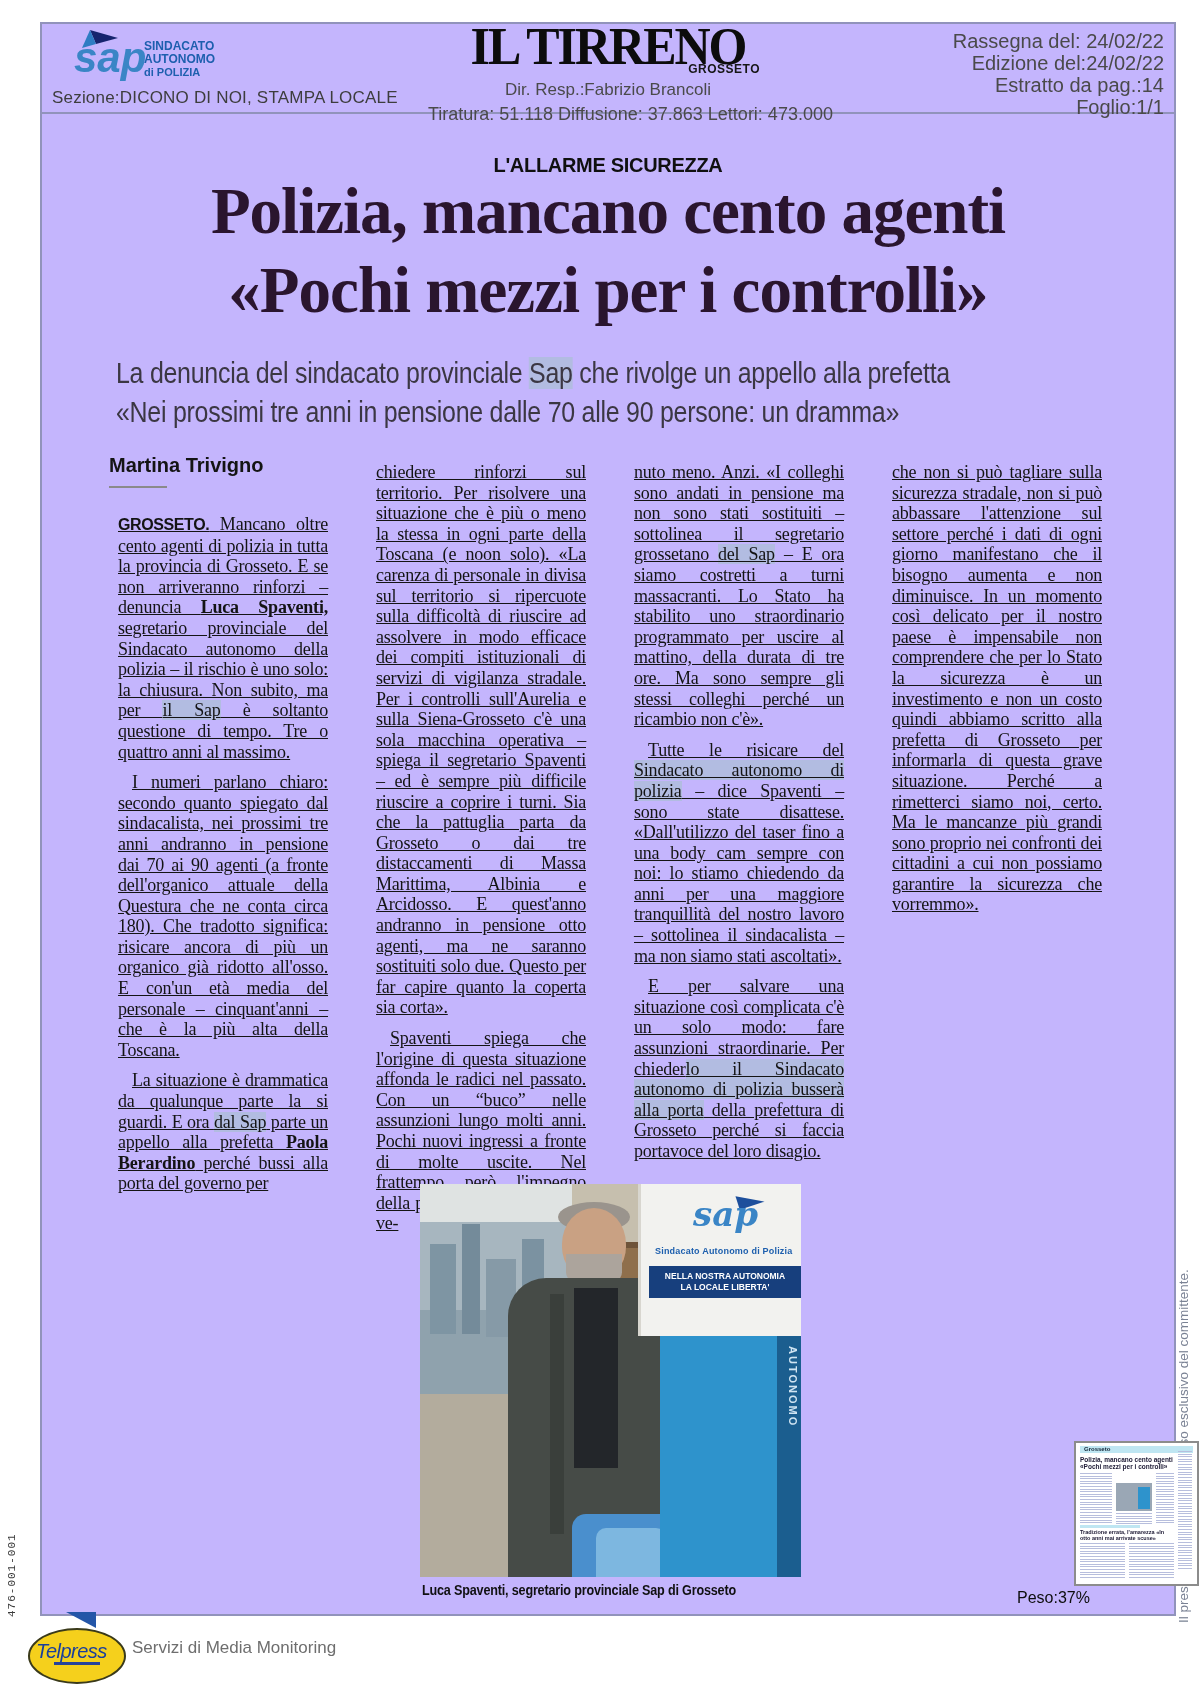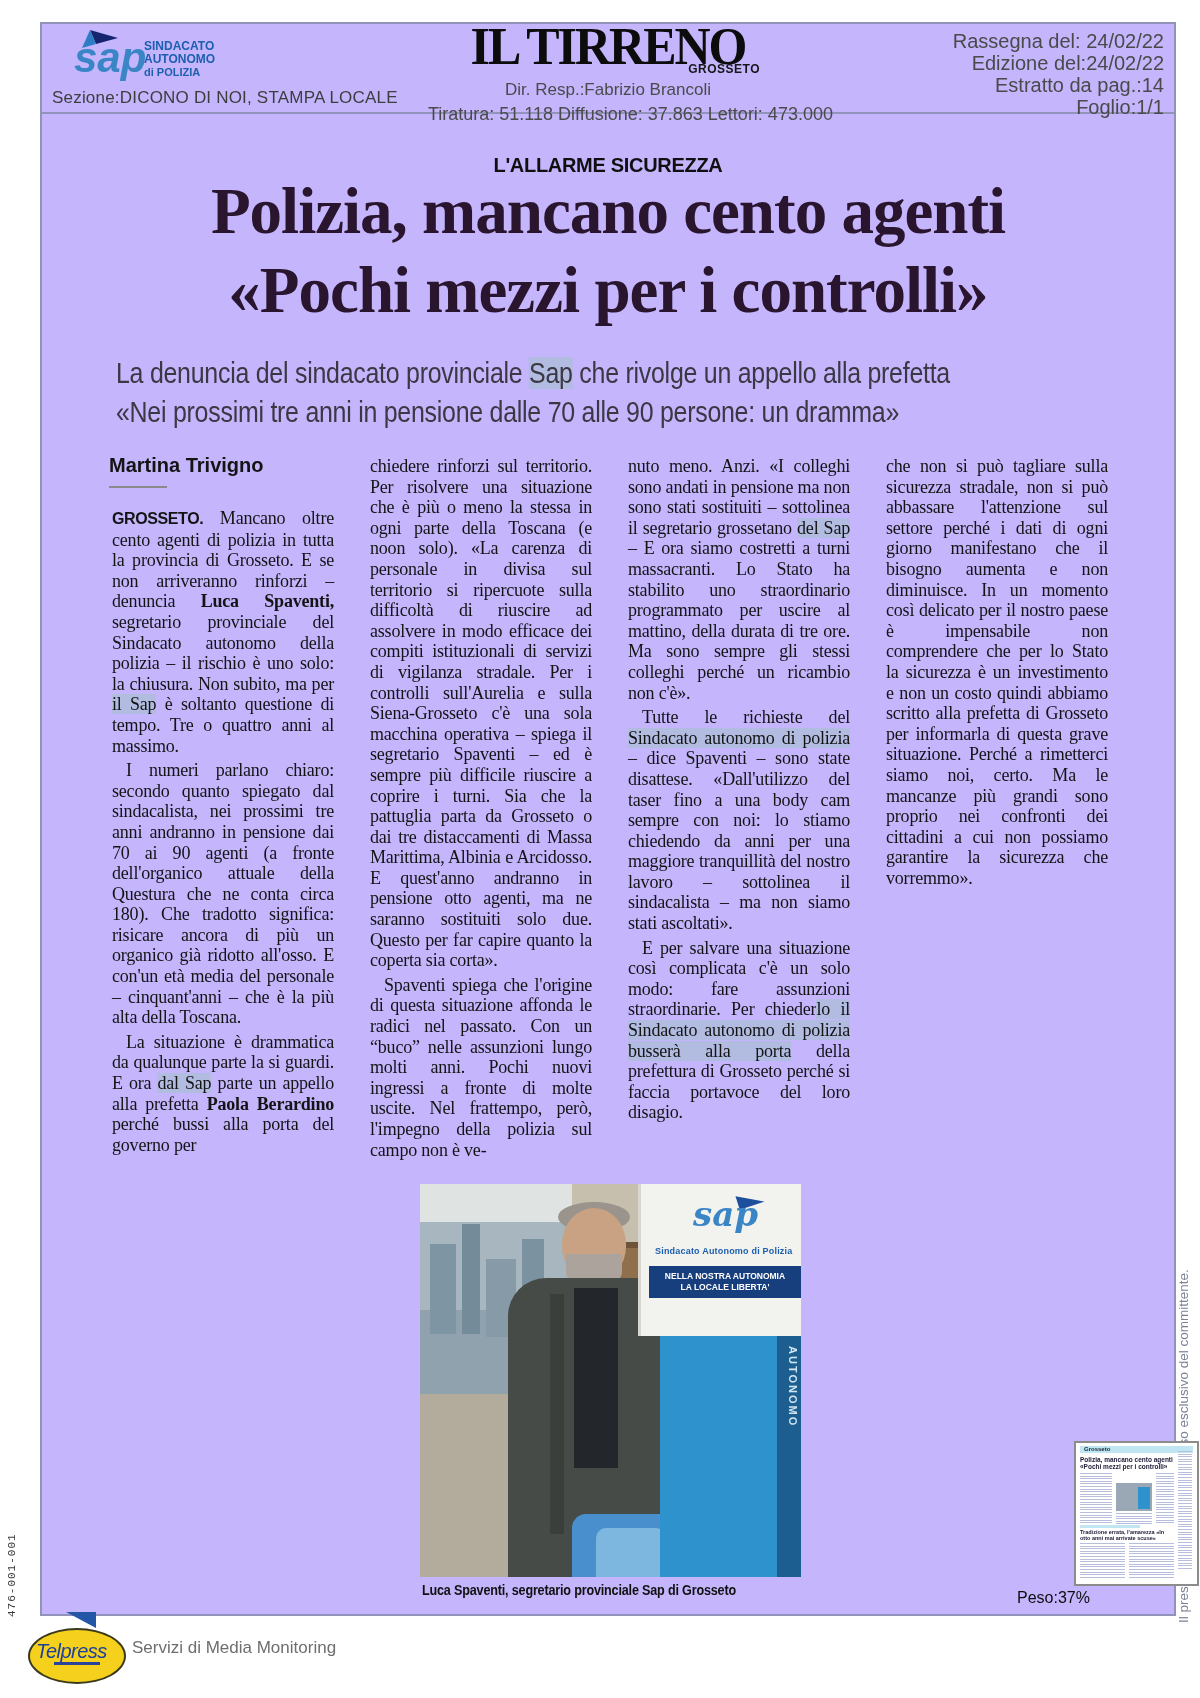--- a/index.html
+++ b/index.html
@@ -27,21 +27,21 @@
   #deck{position:absolute;left:74px;top:330px;width:1095px;transform:scaleX(.86);transform-origin:left top;
         font-size:29px;line-height:39px;color:#3b3743;letter-spacing:-.3px;}
   #byline{position:absolute;left:67px;top:430px;font-size:20px;font-weight:bold;color:#141414;}
   #byline-rule{position:absolute;left:67px;top:462px;width:58px;height:2px;background:#8a8a8a;}
   .col{position:absolute;width:230px;font-family:"Liberation Serif",serif;font-size:18px;line-height:20.6px;
        text-align:justify;color:#141414;letter-spacing:-.2px;hyphens:auto;}
   #col1{left:66px;top:480px;}
   #col2{left:324px;top:428px;}
   #col3{left:582px;top:428px;}
   #col4{left:840px;top:428px;}
-  .col p{margin:4px;}
+  .col p{margin:10px;text-decoration:underline;}
   .col p.indent{text-indent:14px;}
   .hl{background:#b2bce1;box-decoration-break:clone;-webkit-box-decoration-break:clone;}
   .bold{font-weight:bold;}
   .lead{font-family:"Liberation Sans",sans-serif;font-weight:bold;font-size:16px;letter-spacing:-.4px;}
   
   #photo{position:absolute;left:378px;top:1160px;width:381px;height:393px;background:#b3ac9d;overflow:hidden;}
   .ph-window{position:absolute;left:0;top:0;width:152px;height:210px;background:linear-gradient(#dfe3e2 0 18%,#a7b6bf 18% 60%,#8fa2ad 60% 100%);}
   .ph-sky1{position:absolute;left:10px;top:60px;width:26px;height:90px;background:#7e95a3;}
   .ph-sky2{position:absolute;left:42px;top:40px;width:18px;height:110px;background:#748b9a;}
   .ph-sky3{position:absolute;left:66px;top:75px;width:30px;height:78px;background:#869aa7;}
@@ -142,21 +142,21 @@
         <p><span class="lead">GROSSETO.</span><span> Mancano oltre cento agenti di polizia in tutta la provincia di Grosseto. E se non arriveranno rinforzi – denuncia </span><span class="bold">Luca Spaventi,</span><span> segretario provinciale del Sindacato autonomo della polizia – il rischio è uno solo: la chiusura. Non subito, ma per </span><span class="hl">il Sap</span><span> è soltanto questione di tempo. Tre o quattro anni al massimo.</span></p>
         <p class="indent"><span>I numeri parlano chiaro: secondo quanto spiegato dal sindacalista, nei prossimi tre anni andranno in pensione dai 70 ai 90 agenti (a fronte dell'organico attuale della Questura che ne conta circa 180). Che tradotto significa: risicare ancora di più un organico già ridotto all'osso. E con'un età media del personale – cinquant'anni – che è la più alta della Toscana.</span></p>
         <p class="indent"><span>La situazione è drammatica da qualunque parte la si guardi. E ora </span><span class="hl">dal Sap</span><span> parte un appello alla prefetta </span><span class="bold">Paola Berardino</span><span> perché bussi alla porta del governo per</span></p>
       </div>
     <div id="col2" class="col">
         <p><span>chiedere rinforzi sul territorio. Per risolvere una situazione che è più o meno la stessa in ogni parte della Toscana (e noon solo). «La carenza di personale in divisa sul territorio si ripercuote sulla difficoltà di riuscire ad assolvere in modo efficace dei compiti istituzionali di servizi di vigilanza stradale. Per i controlli sull'Aurelia e sulla Siena-Grosseto c'è una sola macchina operativa – spiega il segretario Spaventi – ed è sempre più difficile riuscire a coprire i turni. Sia che la pattuglia parta da Grosseto o dai tre distaccamenti di Massa Marittima, Albinia e Arcidosso. E quest'anno andranno in pensione otto agenti, ma ne saranno sostituiti solo due. Questo per far capire quanto la coperta sia corta».</span></p>
         <p class="indent"><span>Spaventi spiega che l'origine di questa situazione affonda le radici nel passato. Con un “buco” nelle assunzioni lungo molti anni. Pochi nuovi ingressi a fronte di molte uscite. Nel frattempo, però, l'impegno della polizia sul campo non è ve-</span></p>
       </div>
     <div id="col3" class="col">
         <p><span>nuto meno. Anzi. «I colleghi sono andati in pensione ma non sono stati sostituiti – sottolinea il segretario grossetano </span><span class="hl">del Sap</span><span> – E ora siamo costretti a turni massacranti. Lo Stato ha stabilito uno straordinario programmato per uscire al mattino, della durata di tre ore. Ma sono sempre gli stessi colleghi perché un ricambio non c'è».</span></p>
-        <p class="indent"><span>Tutte le richieste del </span><span class="hl">Sindacato autonomo di polizia</span><span> – dice Spaventi – sono state disattese. «Dall'utilizzo del taser fino a una body cam sempre con noi: lo stiamo chiedendo da anni per una maggiore tranquillità del nostro lavoro – sottolinea il sindacalista – ma non siamo stati ascoltati».</span></p>
+        <p class="indent"><span>Tutte le risicare del </span><span class="hl">Sindacato autonomo di polizia</span><span> – dice Spaventi – sono state disattese. «Dall'utilizzo del taser fino a una body cam sempre con noi: lo stiamo chiedendo da anni per una maggiore tranquillità del nostro lavoro – sottolinea il sindacalista – ma non siamo stati ascoltati».</span></p>
         <p class="indent"><span>E per salvare una situazione così complicata c'è un solo modo: fare assunzioni straordinarie. Per chieder</span><span class="hl">lo il Sindacato autonomo di polizia busserà alla porta</span><span> della prefettura di Grosseto perché si faccia portavoce del loro disagio.</span></p>
       </div>
     <div id="col4" class="col">
         <p><span>che non si può tagliare sulla sicurezza stradale, non si può abbassare l'attenzione sul settore perché i dati di ogni giorno manifestano che il bisogno aumenta e non diminuisce. In un momento così delicato per il nostro paese è impensabile non comprendere che per lo Stato la sicurezza è un investimento e non un costo quindi abbiamo scritto alla prefetta di Grosseto per informarla di questa grave situazione. Perché a rimetterci siamo noi, certo. Ma le mancanze più grandi sono proprio nei confronti dei cittadini a cui non possiamo garantire la sicurezza che vorremmo».</span></p>
       </div>
 
     <div id="photo">
       <div class="ph-window"></div>
       <div class="ph-sky1"></div>
       <div class="ph-sky2"></div>

